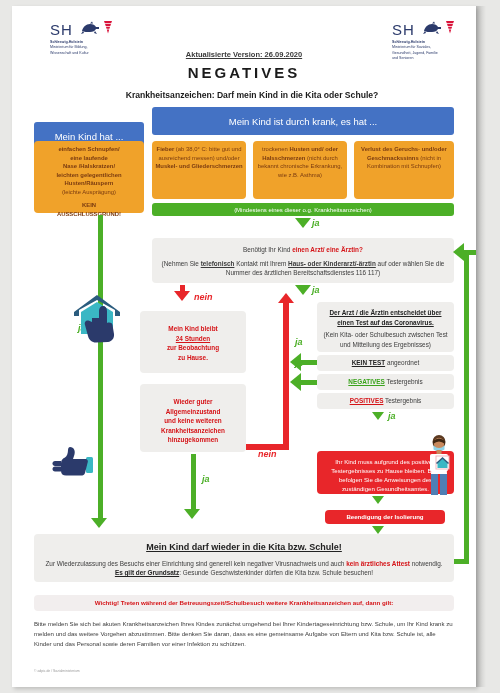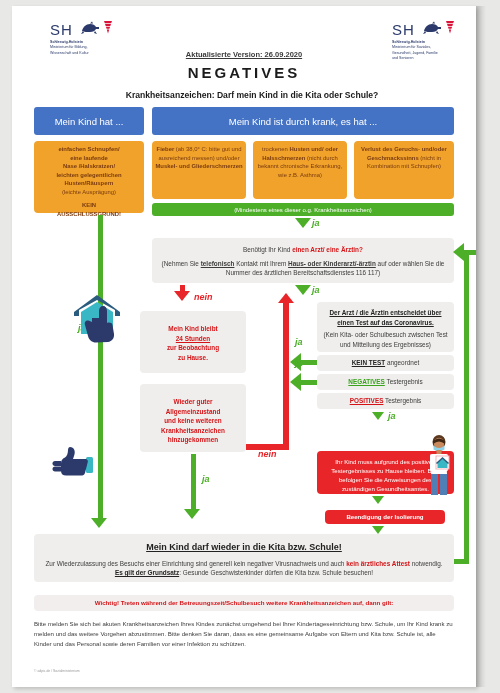--- a/index.html
+++ b/index.html
@@ -174,21 +174,21 @@
     </div>
     <div class="name"><span>Schleswig-Holstein</span><br><span class="sub">Ministerium für Soziales,
 Gesundheit, Jugend, Familie
 und Senioren</span></div>
   </div>
 
   <div class="version">Aktualisierte Version: 26.09.2020</div>
   <div class="empfehlung">NEGATIVES</div>
   <div class="subtitle">Krankheitsanzeichen: Darf mein Kind in die Kita oder Schule?</div>
 
-  <div class="blue" style="left:22px;top:101px;width:110px;height:28px;">Mein Kind hat ...</div>
+  <div class="blue" style="left:22px;top:116px;width:110px;height:28px;">Mein Kind hat ...</div>
   <div class="blue" style="left:140px;top:101px;width:302px;height:28px;">Mein Kind ist durch krank, es hat ...</div>
 
   <div class="orange" style="left:22px;top:135px;width:110px;height:72px;">
     <span>einfachen Schnupfen/</span><br>
     <span>eine laufende</span><br>
     <span>Nase /Halskratzen/</span><br>
     <span>leichten gelegentlichen</span><br>
     <span>Husten/Räuspern</span><br>
     <span class="lt">(leichte Ausprägung)</span>
     <div style="margin-top:5px;white-space:pre-line;">KEIN

